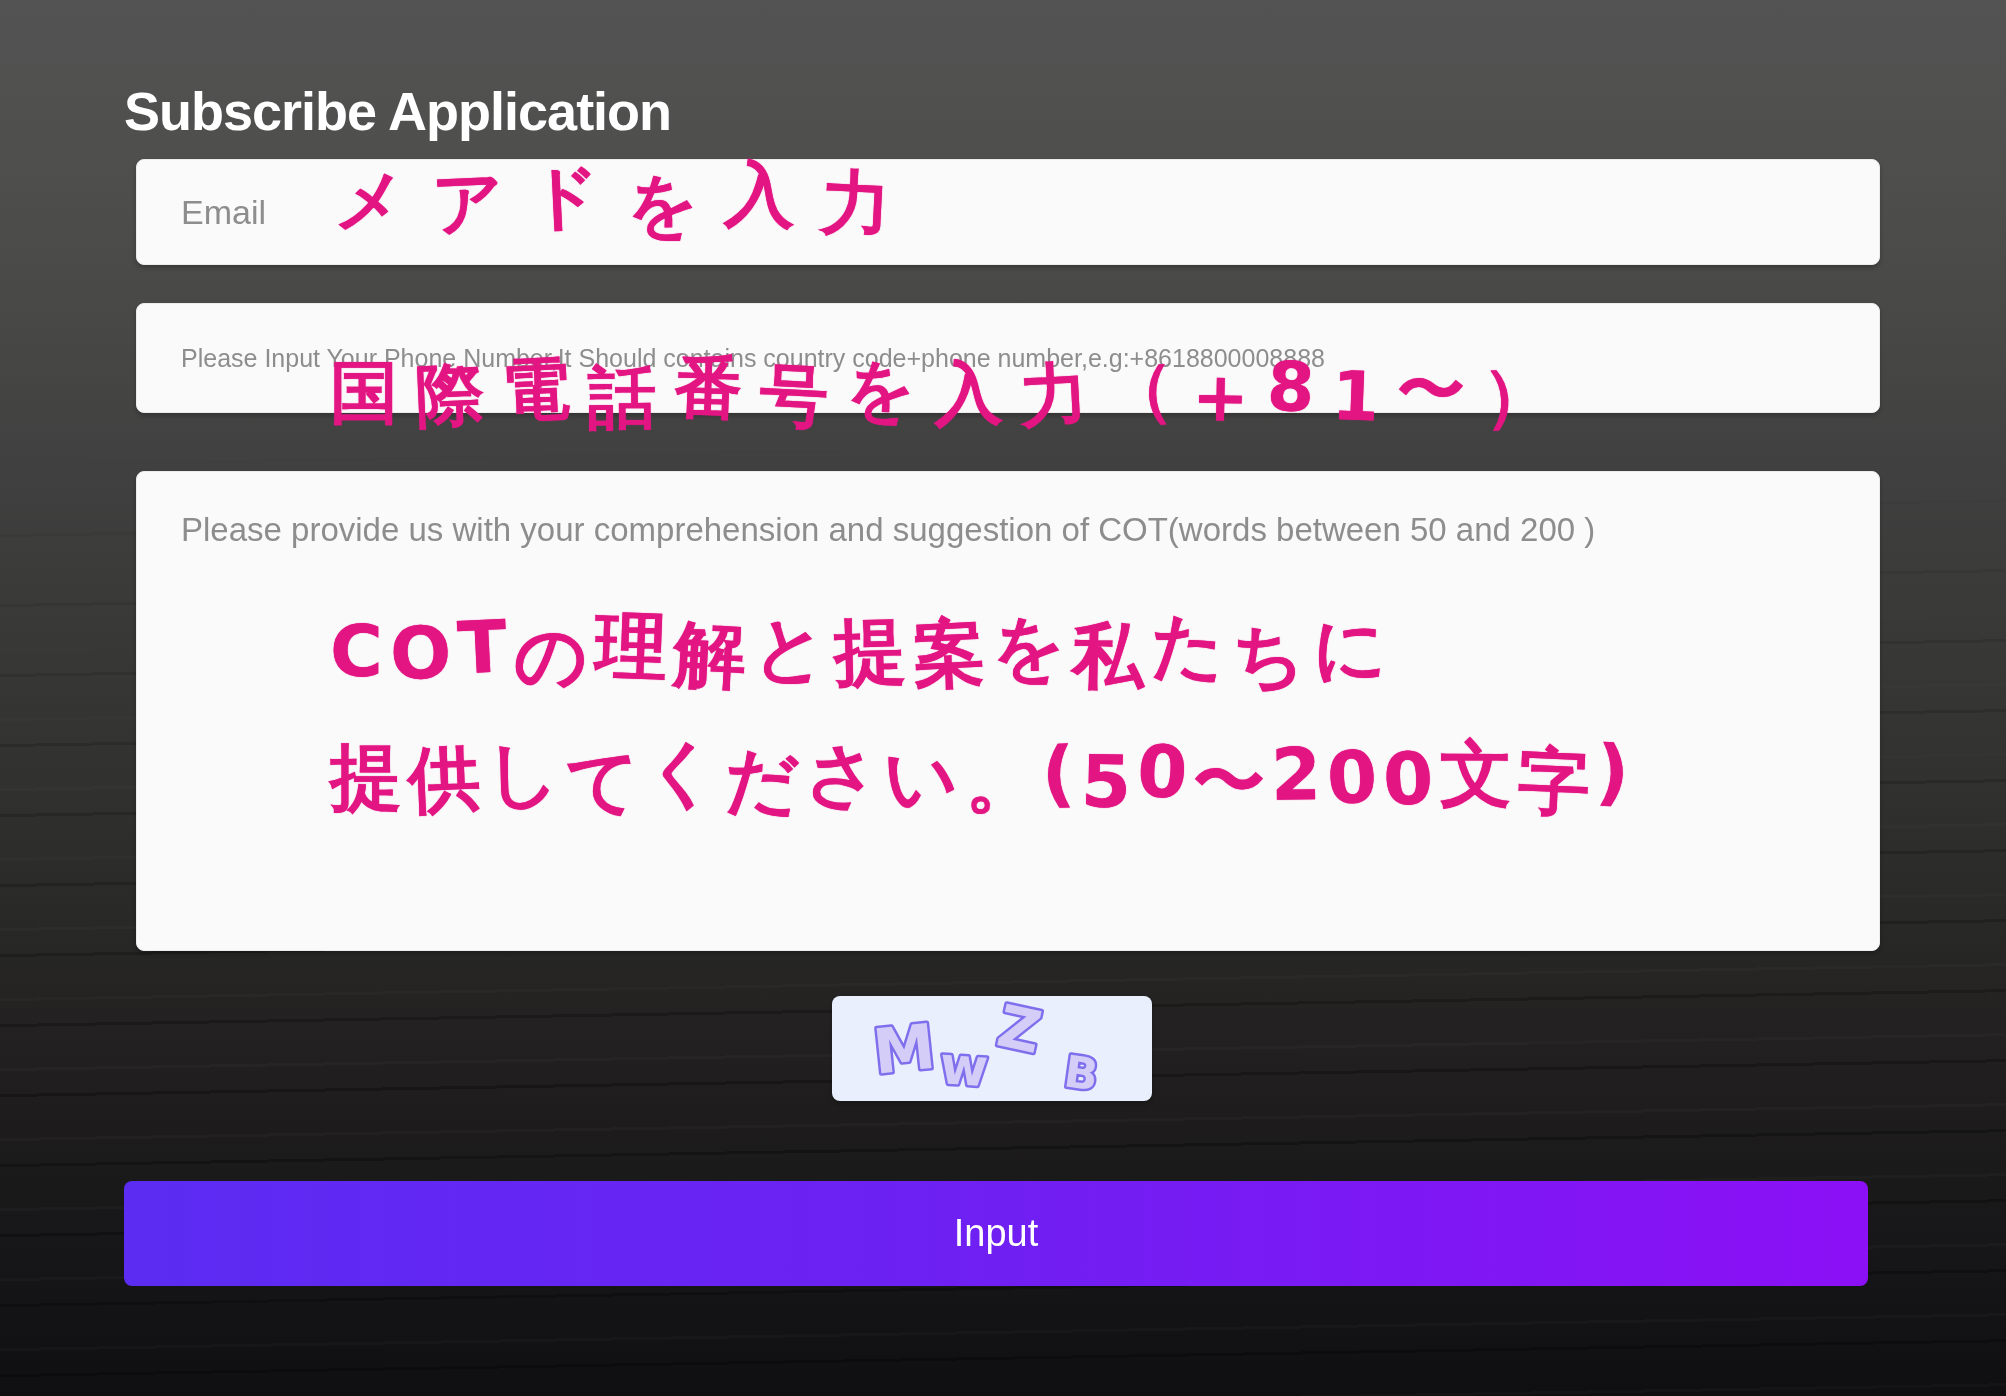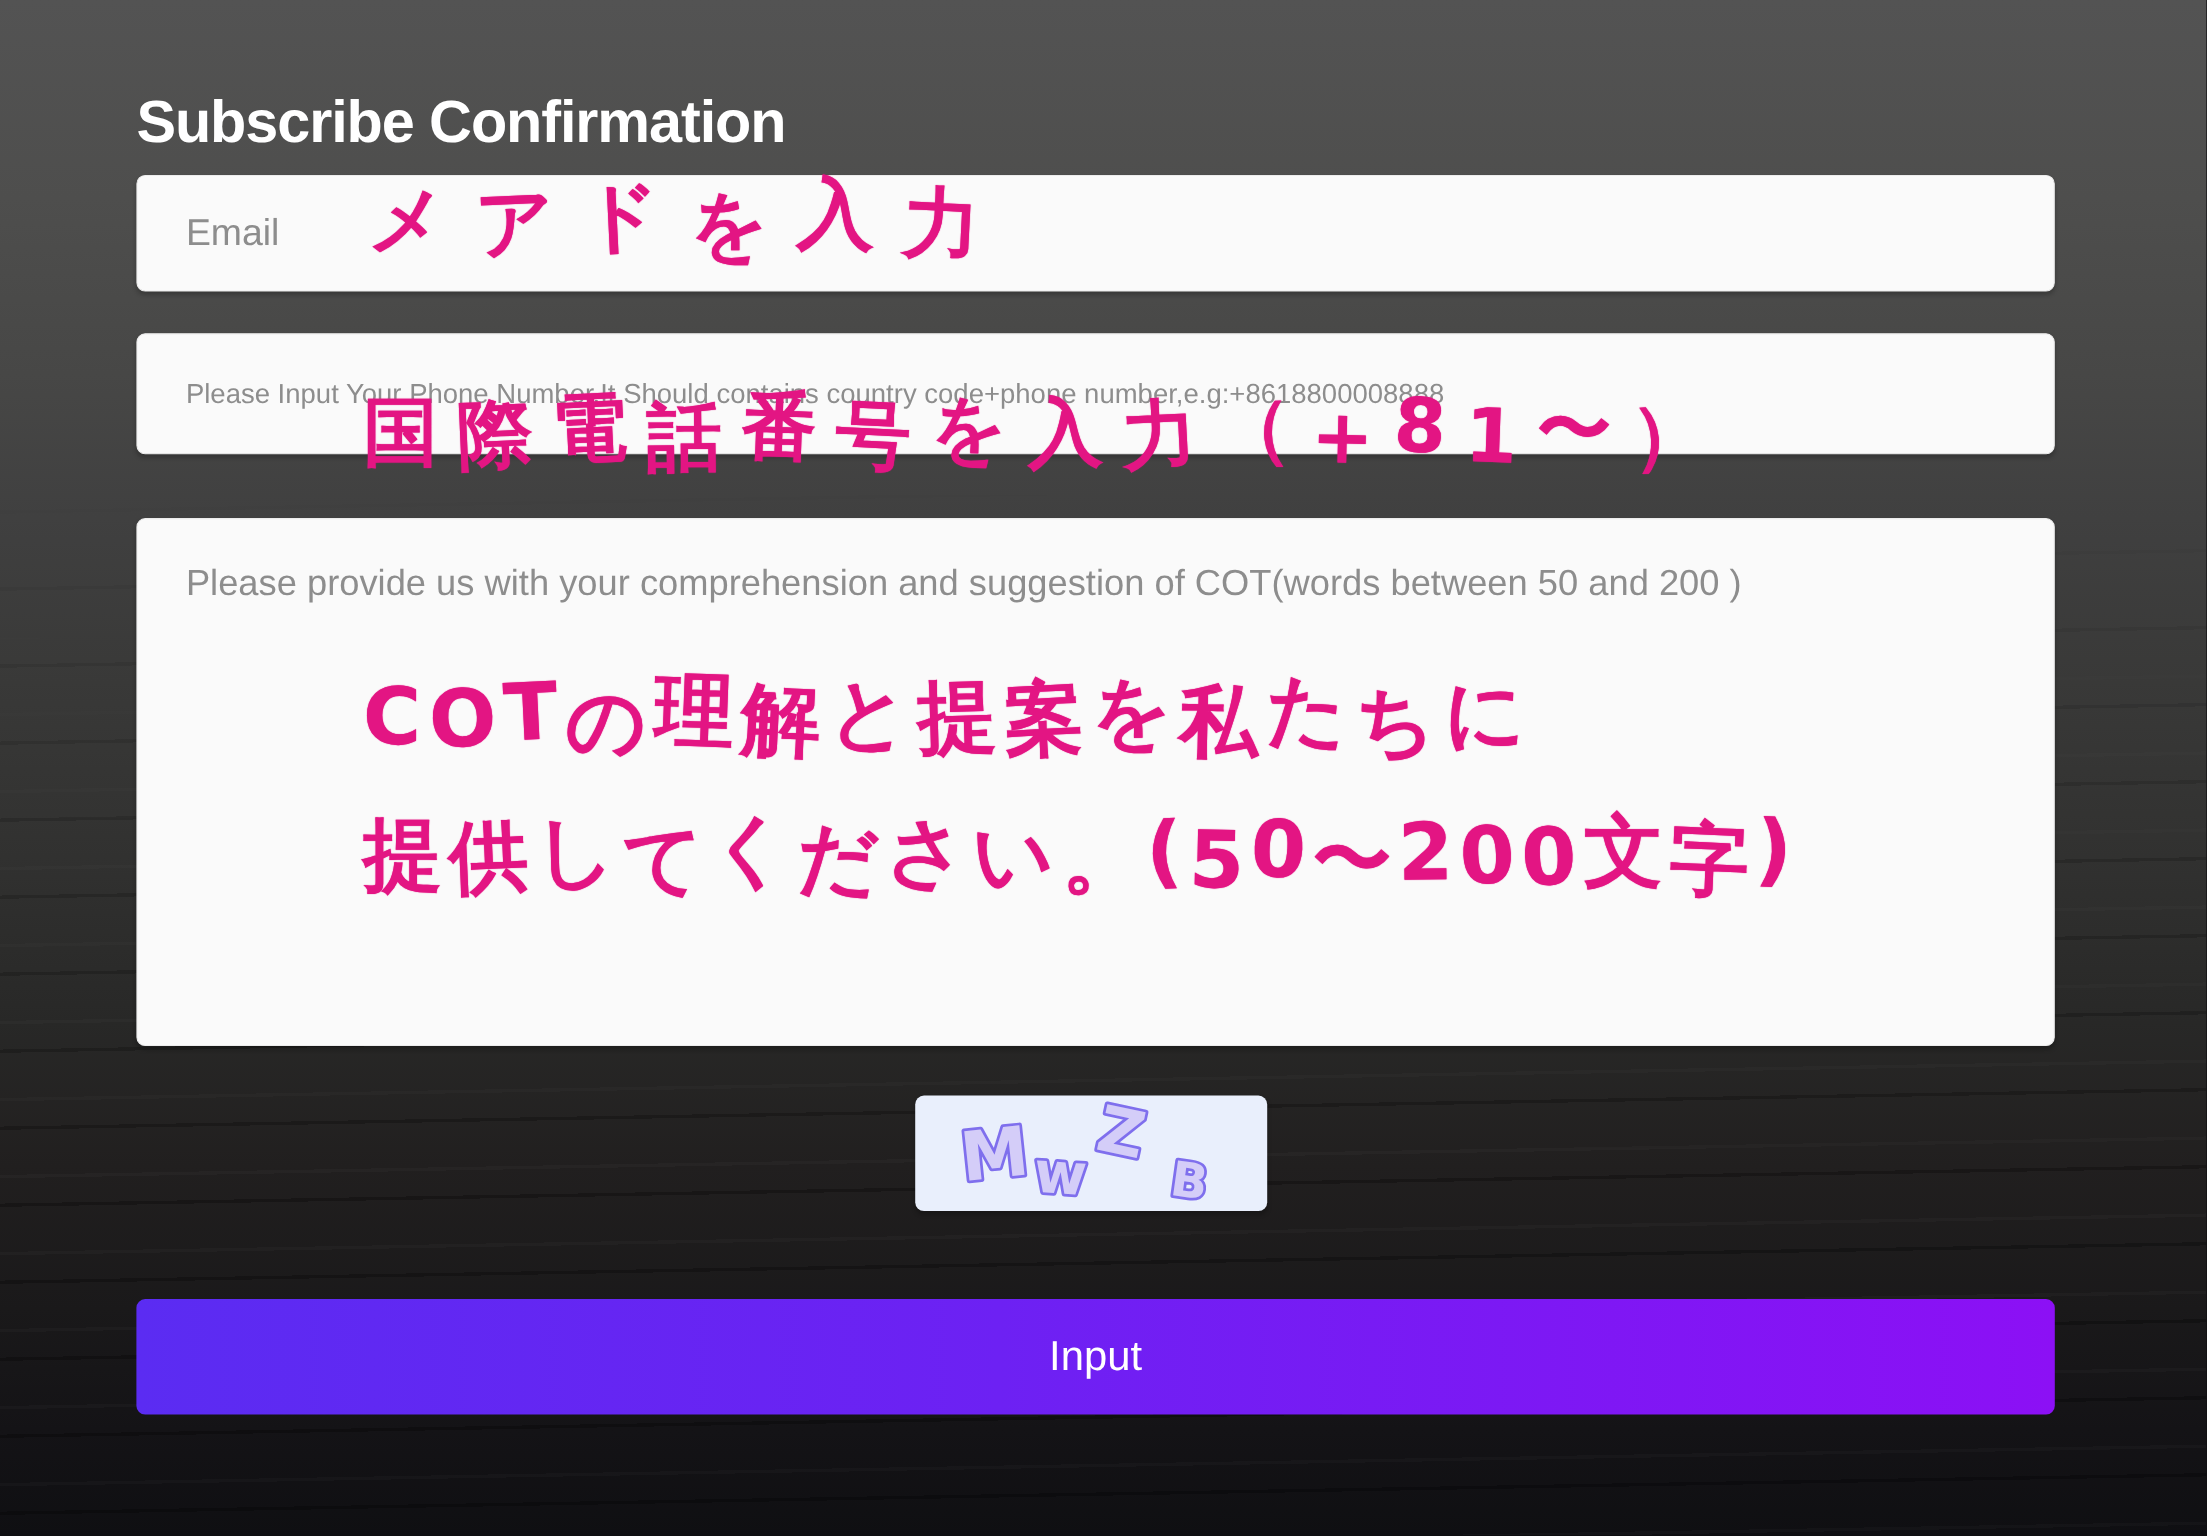--- a/index.html
+++ b/index.html
@@ -19,21 +19,21 @@
         transparent 0 18px, rgba(255,255,255,0.025) 18px 21px,
         transparent 21px 44px, rgba(0,0,0,0.25) 44px 47px, transparent 47px 70px);
     -webkit-mask-image:linear-gradient(to bottom,transparent 0 32%,rgba(0,0,0,.6) 55%,#000 80%);
     mask-image:linear-gradient(to bottom,transparent 0 32%,rgba(0,0,0,.6) 55%,#000 80%);
   }
   .page-title{
     position:absolute;left:124px;top:44px;
     font-size:54px;font-weight:700;color:#ffffff;letter-spacing:-1px;
   }
   .field{
-    position:absolute;left:124px;width:1744px;box-sizing:border-box;
+    position:absolute;left:136px;width:1744px;box-sizing:border-box;
     background:#fafafa;border:1px solid #ececec;border-radius:8px;
     box-shadow:0 3px 4px rgba(0,0,0,0.22);
     font-family:"Liberation Sans","DejaVu Sans",sans-serif;
     color:#333;outline:none;
   }
   .field::placeholder{color:#8d8d8d;opacity:1;}
   #email-field{top:159px;height:106px;padding:0 44px;font-size:34px;}
   #phone-field{top:303px;height:110px;padding:0 44px;font-size:25px;}
   #suggestion-field{
     top:471px;height:480px;padding:36px 44px;font-size:33px;resize:none;line-height:1.35;
@@ -65,21 +65,21 @@
     fill:#d4cdf8;stroke:#7f6fed;stroke-width:5px;paint-order:stroke;
     stroke-linejoin:round;
   }
 </style>
 </head>
 <body>
 
 <div id="screen">
   <div id="streaks"></div>
 
-  <h1 class="page-title">Subscribe Confirmation</h1>
+  <h1 class="page-title">Subscribe Application</h1>
 
   <input id="email-field" class="field" type="text" placeholder="Email" style="">
 
   <input id="phone-field" class="field" type="text" placeholder="Please Input Your Phone Number,It Should contains country code+phone number,e.g:+8618800008888" style="">
 
   <textarea id="suggestion-field" class="field" placeholder="Please provide us with your comprehension and suggestion of COT(words between 50 and 200 )" style=""></textarea>
 
 
   <div id="captcha-box">
     <svg class="captcha-svg" viewBox="0 0 320 105">

